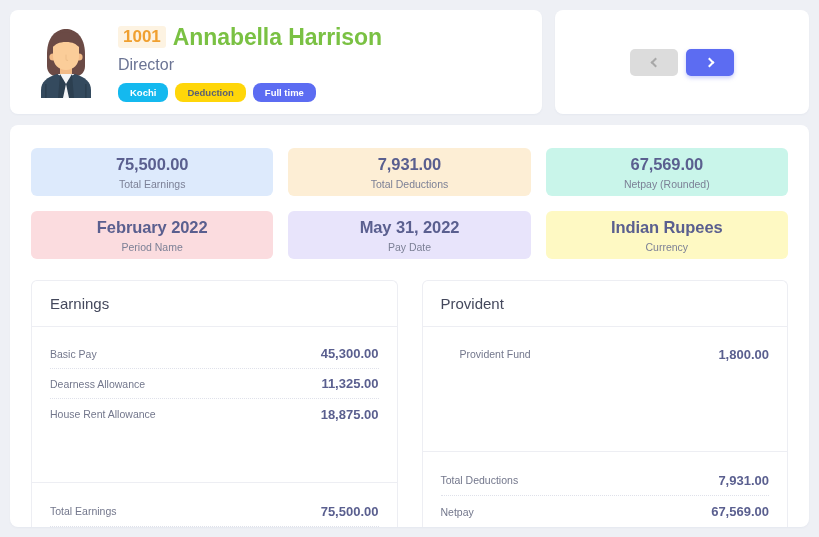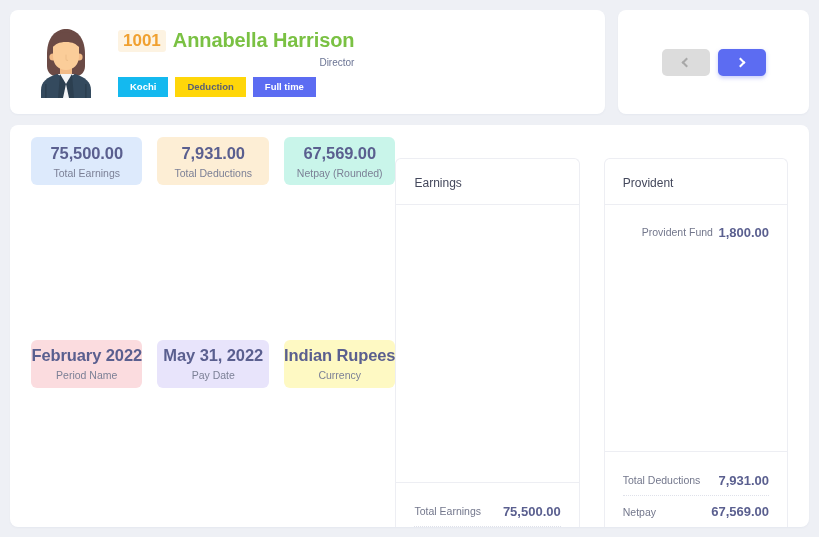--- a/index.html
+++ b/index.html
@@ -33,26 +33,25 @@
     flex: none;
   }
 
   .card {
     background: #ffffff;
     border-radius: 8px;
     box-shadow: 0 1px 2px rgba(80, 90, 130, 0.05);
   }
 
   .employee-card {
-    width: 595px;
+    width: 532px;
     display: flex;
     align-items: center;
     padding: 0 0 0 22px;
     gap: 18px;
-    text-align: right;
   }
 
   .avatar {
     width: 68px;
     height: 72px;
     flex: none;
     position: relative;
   }
 
   .emp-info {
@@ -72,43 +71,43 @@
     font-size: 17px;
     font-weight: bold;
     color: #f0a030;
     background: #fdf3e2;
     padding: 1px 5px;
     border-radius: 3px;
     line-height: 1.15;
   }
 
   .emp-name {
-    font-size: 20px;
+    font-size: 23px;
     font-weight: bold;
     color: #7ac143;
     letter-spacing: -0.1px;
   }
 
   .emp-title {
-    font-size: 10px;
+    font-size: 16px;
     color: #6b7494;
     font-weight: normal;
   }
 
   .badges {
     display: flex;
     gap: 7px;
     margin-top: 4px;
   }
 
   .badge {
     font-size: 9.5px;
     font-weight: bold;
     padding: 5px 12px;
-    border-radius: 0;
+    border-radius: 8px;
     line-height: 1;
     white-space: nowrap;
   }
 
   .badge.cyan { background: #14b9ef; color: #ffffff; }
   .badge.yellow { background: #ffd609; color: #5b6073; }
   .badge.indigo { background: #5c6cf2; color: #ffffff; }
 
   .nav-card {
     flex: 1;
@@ -151,24 +150,24 @@
     transform: rotate(45deg);
     margin-right: 2px;
   }
 
   
   .body-card {
     flex: 1;
     background: #ffffff;
     border-radius: 8px;
     box-shadow: 0 1px 2px rgba(80, 90, 130, 0.05);
-    padding: 12px 21px 0 21px;
+    padding: 23px 21px 0 21px;
     overflow: hidden;
     display: flex;
-    flex-direction: row;
+    flex-direction: column;
   }
 
   .summary-grid {
     display: grid;
     grid-template-columns: repeat(3, 1fr);
     gap: 15px 15px;
     flex: none;
   }
 
   .sum-card {
@@ -213,21 +212,21 @@
     flex-direction: column;
     min-width: 0;
   }
 
   .panel-head {
     padding: 14px 18px 13px 18px;
     border-bottom: 1px solid #edeef3;
   }
 
   .panel-title {
-    font-size: 12px;
+    font-size: 15px;
     color: #44485c;
     font-weight: normal;
   }
 
   .rows {
     padding: 12px 18px 0 18px;
   }
 
   .rows.indented { padding-left: 37px; }
 
@@ -354,20 +353,34 @@
         <span class="sum-label">Currency</span>
       </div>
     </div>
 
     <div class="panels">
 
       <div class="panel">
         <div class="panel-head">
           <span class="panel-title">Earnings</span>
         </div>
+        <div class="rows">
+          <div class="row">
+            <span class="row-label">Basic Pay</span>
+            <span class="row-value">45,300.00</span>
+          </div>
+          <div class="row">
+            <span class="row-label">Dearness Allowance</span>
+            <span class="row-value">11,325.00</span>
+          </div>
+          <div class="row">
+            <span class="row-label">House Rent Allowance</span>
+            <span class="row-value">18,875.00</span>
+          </div>
+        </div>
         <div class="spacer"></div>
         <div class="totals">
           <div class="row" style="border-bottom:1px dotted #dfe1ea">
             <span class="row-label">Total Earnings</span>
             <span class="row-value">75,500.00</span>
           </div>
         </div>
       </div>
 
       <div class="panel">

